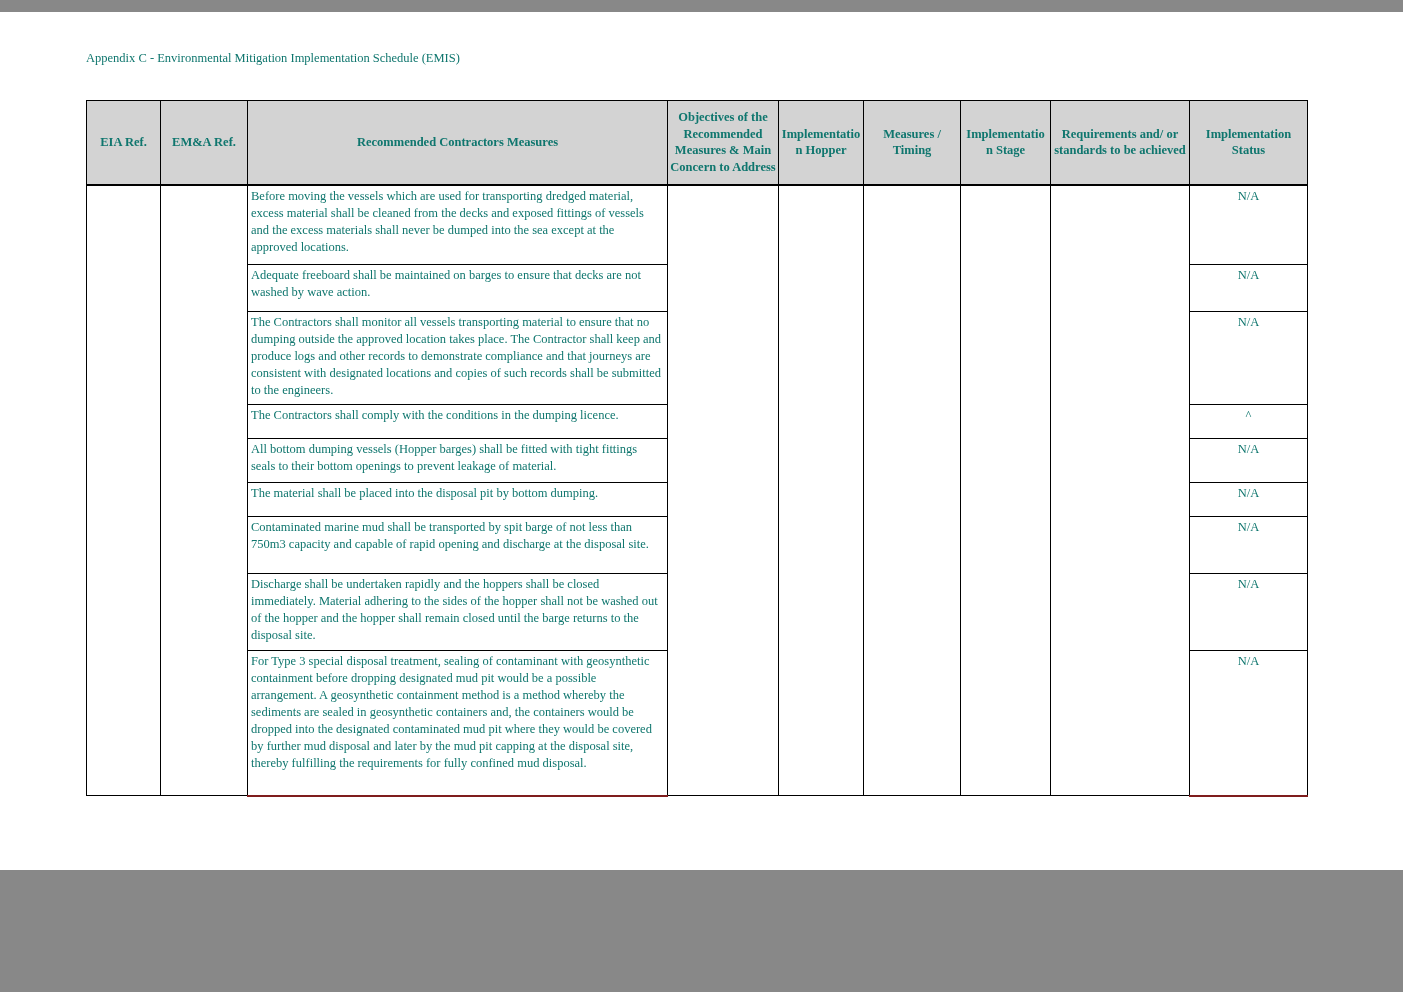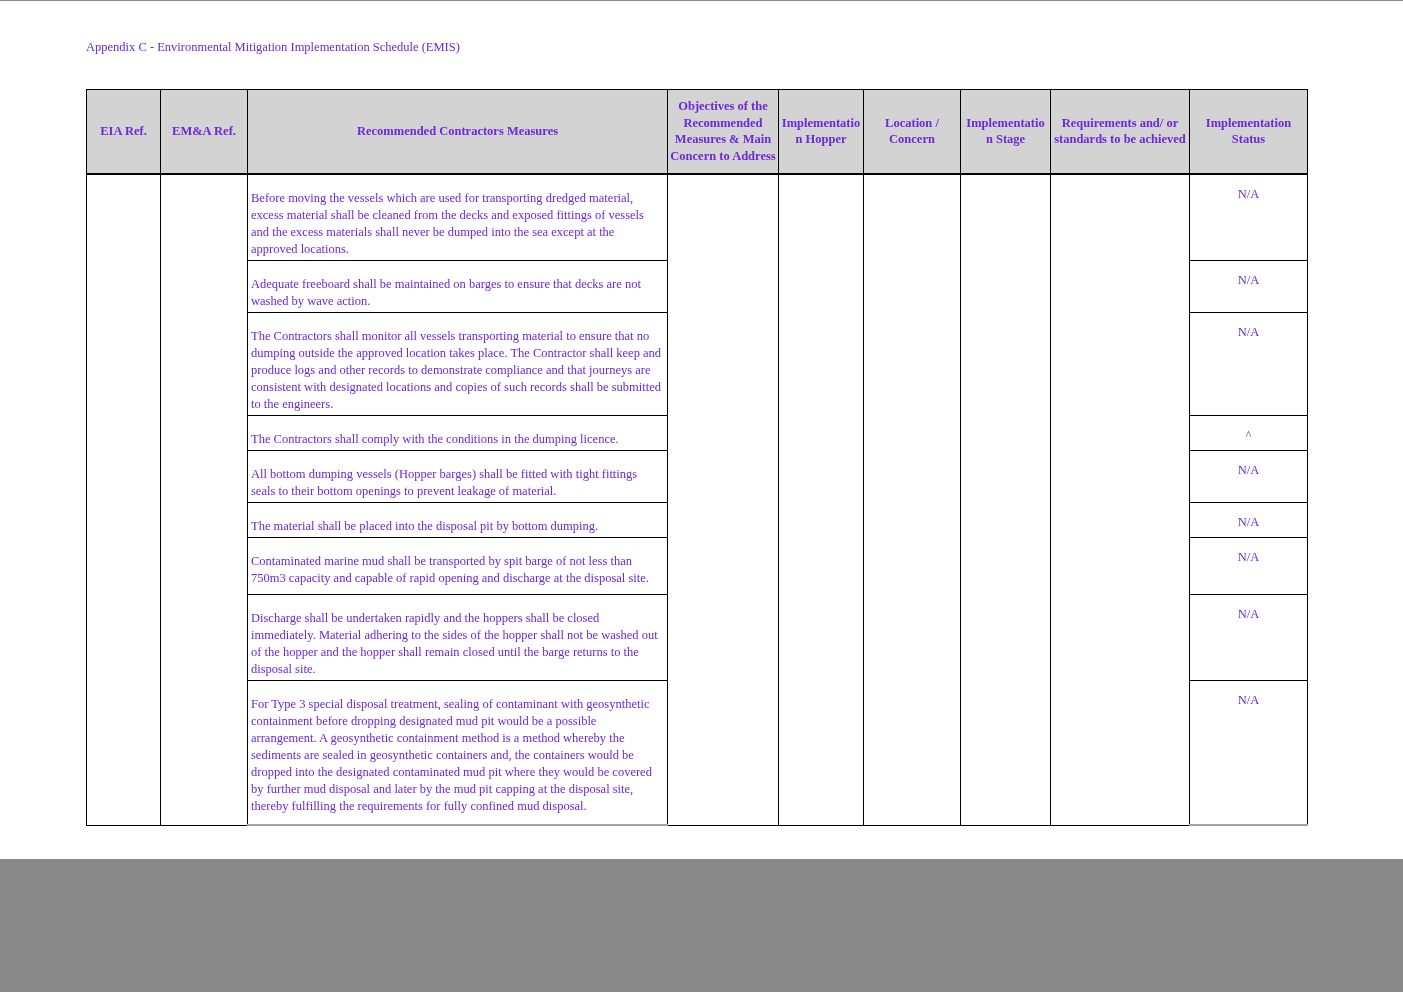--- a/index.html
+++ b/index.html
@@ -3,22 +3,22 @@
 <meta charset="utf-8">
 <style>
   * { margin: 0; padding: 0; box-sizing: border-box; }
   html, body { background: #888; }
   .page {
     position: relative;
     width: 1403px;
     height: 858px;
     background: #ffffff;
     font-family: "Liberation Serif", "DejaVu Serif", serif;
-    color: #6d28d9;
-    margin: 1px auto;
+    color: #0f766e;
+    margin: 12px auto;
     overflow: hidden;
   }
   .doc-title {
     position: absolute;
     left: 86px;
     top: 39px;
     font-size: 12.5px;
     white-space: nowrap;
   }
   table.emis {
@@ -40,31 +40,31 @@
     vertical-align: middle;
     text-align: center;
     font-weight: bold;
     background: #d3d3d3;
     border-bottom: 2px solid #000;
     line-height: 16.5px;
     padding: 1px 2px;
   }
   table.emis thead th.breakall { word-break: break-all; }
   td.measure-cell {
-    padding: 15px 4px 2px 3px;
+    padding: 2px 4px 2px 3px;
     line-height: 17px;
     text-align: left;
   }
   td.status-cell {
     text-align: center;
-    padding-top: 11px;
+    padding-top: 2px;
     line-height: 16px;
   }
   td.merged-cell { background: #ffffff; }
-  tbody tr:last-child td { border-bottom: 2px solid #a3a3a3; }
+  tbody tr:last-child td { border-bottom: 2px solid #7f1d1d; }
   table.emis { border: 1px solid #000; }
   .footer-left {
     position: absolute;
     left: 86px;
     top: 937px;
     font-size: 12.5px;
     text-align: center;
   }
   .footer-center {
     position: absolute;
@@ -99,21 +99,21 @@
       <col style="width:139px">
       <col style="width:118px">
     </colgroup>
     <thead>
       <tr>
         <th>EIA Ref.</th>
         <th>EM&amp;A Ref.</th>
         <th>Recommended Contractors Measures</th>
         <th>Objectives of the Recommended Measures &amp; Main Concern to Address</th>
         <th class="breakall">Implementation Hopper</th>
-        <th>Location / Concern</th>
+        <th>Measures / Timing</th>
         <th class="breakall">Implementation Stage</th>
         <th>Requirements and/ or standards to be achieved</th>
         <th>Implementation Status</th>
       </tr>
     </thead>
     <tbody>
       <tr style="height:80px">
         <td class="merged-cell" rowspan="9"></td>
         <td class="merged-cell" rowspan="9"></td>
         <td class="measure-cell">Before moving the vessels which are used for transporting dredged material, excess material shall be cleaned from the decks and exposed fittings of vessels and the excess materials shall never be dumped into the sea except at the approved locations.</td>

